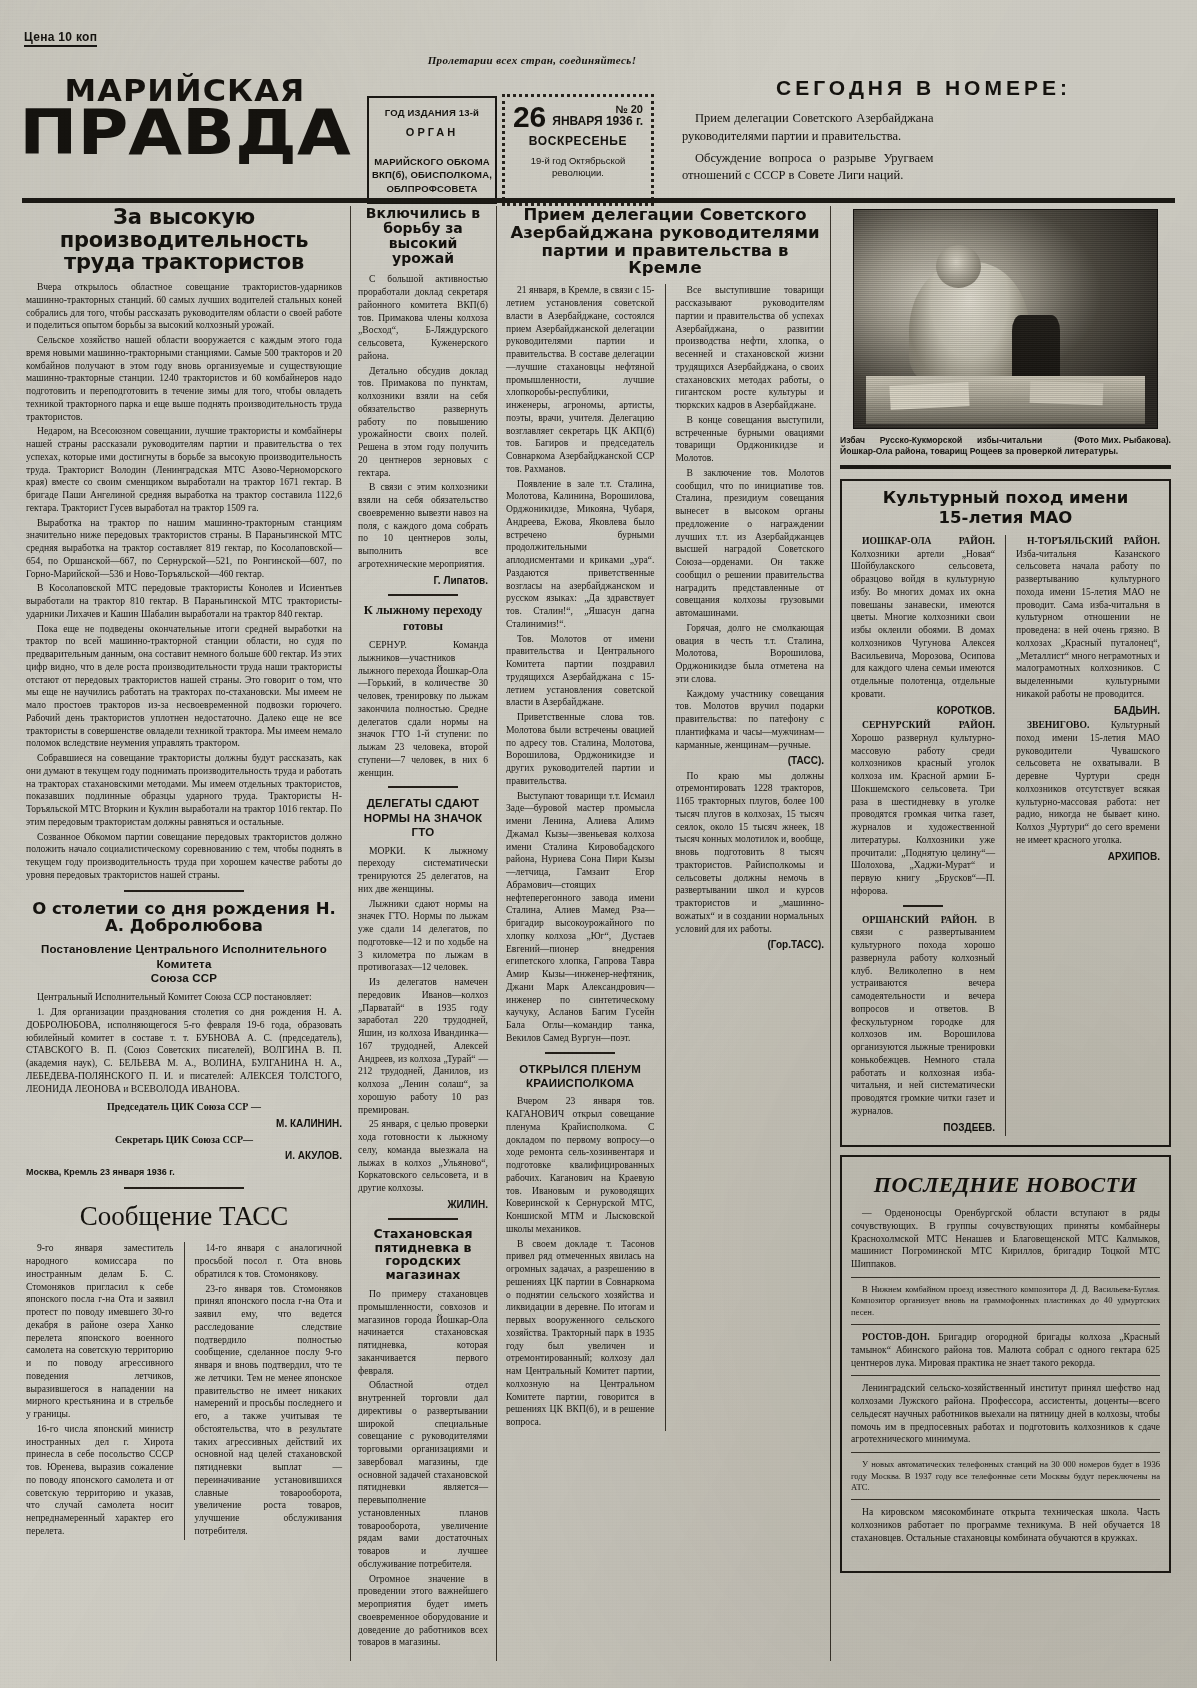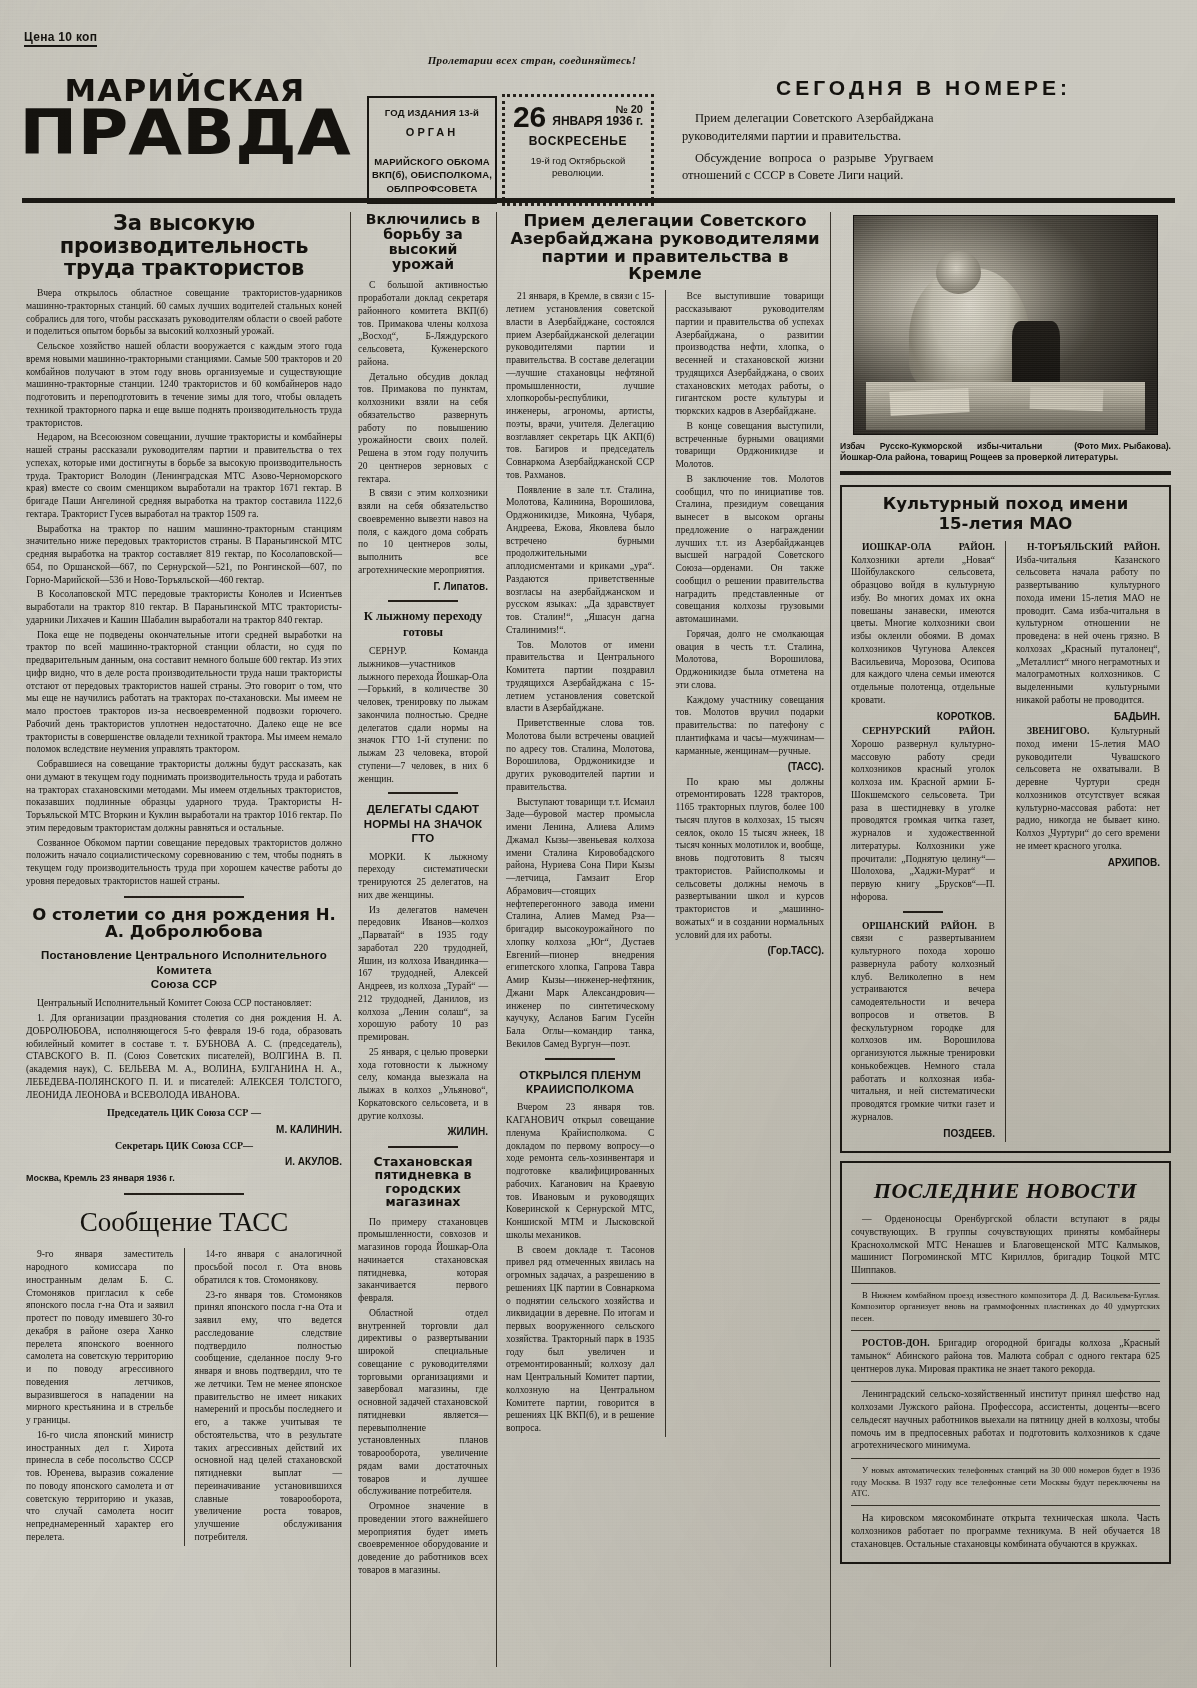--- a/index.html
+++ b/index.html
@@ -83,21 +83,21 @@
     font-size:21px;font-weight:bold;letter-spacing:4px;
   }
   .today .cols{display:flex;margin-top:10px;gap:0;}
   .today .c{width:50%;padding:0 10px;font-size:12.5px;line-height:1.42;text-align:justify;}
   .today .c + .c{border-left:1px solid #2a261f;}
   .today .c p{margin:0 0 4px;text-indent:13px;}
 
   .rule-heavy{position:absolute;left:0;width:1153px;height:5px;background:#1c1a15;}
 
   
-  .body{position:absolute;left:0;top:194px;width:1153px;height:1462px;}
+  .body{position:absolute;left:0;top:188px;width:1153px;height:1462px;}
   .col{position:absolute;top:0;font-size:9.6px;line-height:1.33;text-align:justify;}
   .col p{margin:0 0 2px;text-indent:11px;}
   .vr{position:absolute;top:0;width:1px;background:#3a352c;}
 
   .c1{left:4px;width:316px;}
   .c2{left:336px;width:130px;}
   .c3{left:484px;width:318px;}
   .c4{left:818px;width:331px;}
 
   
@@ -160,21 +160,21 @@
   .photo .paper2{position:absolute;left:58%;bottom:11%;width:24%;height:10%;background:#d4cfc0;transform:rotate(2deg);}
   .photo .dark{position:absolute;left:52%;top:48%;width:16%;height:40%;
     background:linear-gradient(180deg,#221f1a,#15130f);border-radius:18% 18% 6% 6%;}
   .photo .grain{position:absolute;inset:0;
     background-image:repeating-linear-gradient(0deg, rgba(0,0,0,.22) 0 1px, rgba(255,255,255,.05) 1px 2px);
     opacity:.55;}
   .caption{font-size:8.6px;line-height:1.3;margin-top:6px;font-family:"Liberation Sans", sans-serif;font-weight:bold;}
   .caption .cred{float:right;margin-left:32px;}
 
   .boxed{border:2px solid #1e1b16;padding:8px 9px 9px;margin-top:10px;}
-  .boxed2{border:2px solid #1e1b16;padding:7px 9px 9px;margin-top:8px;}
+  .boxed2{border:2px solid #1e1b16;padding:7px 9px 24px;margin-top:8px;}
   .thickbar{height:4px;background:#1c1a15;margin:8px 0;}
 </style>
 </head>
 <body>
 
 <div id="page">
  <div class="sheet">
 
   <div class="price">Цена 10 коп</div>
   <div class="slogan">Пролетарии всех стран, соединяйтесь!</div>
@@ -271,20 +271,21 @@
 
       <div class="dash"></div>
 
       <h3 class="subserif">К лыжному переходу готовы</h3>
       <p>СЕРНУР. Команда лыжников—участников лыжного перехода Йошкар-Ола—Горький, в количестве 30 человек, тренировку по лыжам закончила полностью. Средне делегатов сдали нормы на значок ГТО 1-й ступени: по лыжам 23 человека, второй ступени—7 человек, в них 6 женщин.</p>
 
       <div class="dash"></div>
 
       <h3 class="sub">ДЕЛЕГАТЫ СДАЮТ НОРМЫ НА ЗНАЧОК ГТО</h3>
       <p>МОРКИ. К лыжному переходу систематически тренируются 25 делегатов, на них две женщины.</p>
+      <p>Лыжники сдают нормы на значек ГТО. Нормы по лыжам уже сдали 14 делегатов, по подготовке—12 и по ходьбе на 3 километра по лыжам в противогазах—12 человек.</p>
       <p>Из делегатов намечен передовик Иванов—колхоз „Парватай“ в 1935 году заработал 220 трудодней, Яшин, из колхоза Ивандинка—167 трудодней, Алексей Андреев, из колхоза „Турай“ — 212 трудодней, Данилов, из колхоза „Ленин солаш“, за хорошую работу 10 раз премирован.</p>
       <p>25 января, с целью проверки хода готовности к лыжному селу, команда выезжала на лыжах в колхоз „Ульяново“, Коркатовского сельсовета, и в другие колхозы.</p>
       <div class="sig">ЖИЛИН.</div>
 
       <div class="dash"></div>
 
       <h1 class="hd hd-sm" style="font-size:12.5px">Стахановская пятидневка в городских магазинах</h1>
       <p>По примеру стахановцев промышленности, совхозов и магазинов города Йошкар-Ола начинается стахановская пятидневка, которая заканчивается первого февраля.</p>
       <p>Областной отдел внутренней торговли дал директивы о развертывании широкой специальные совещание с руководителями торговыми организациями и завербовал магазины, где основной задачей стахановской пятидневки является—перевыполнение установленных планов товарооборота, увеличение рядам вами достаточных товаров и лучшее обслуживание потребителя.</p>
       <p>Огромное значение в проведении этого важнейшего мероприятия будет иметь своевременное оборудование и доведение до работников всех товаров в магазины.</p>

